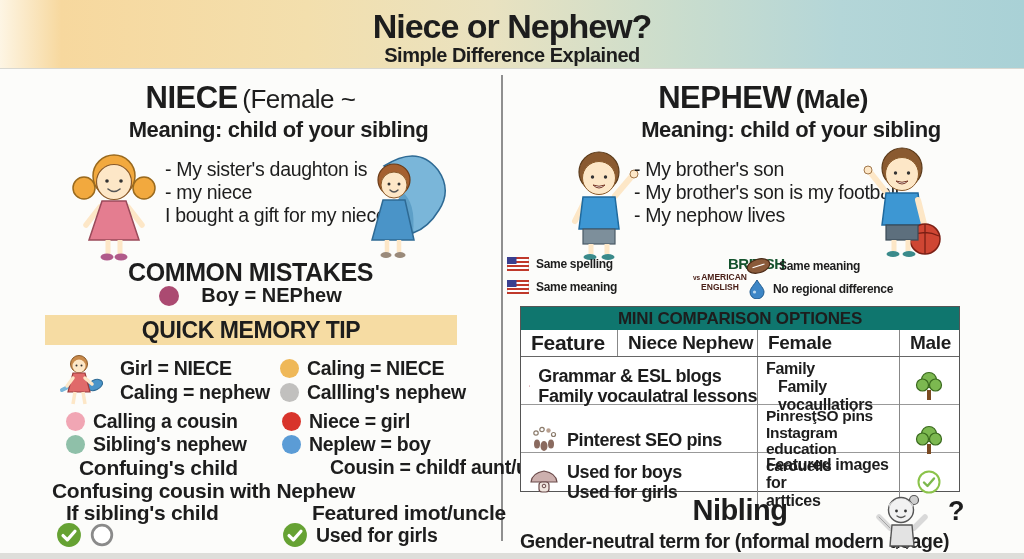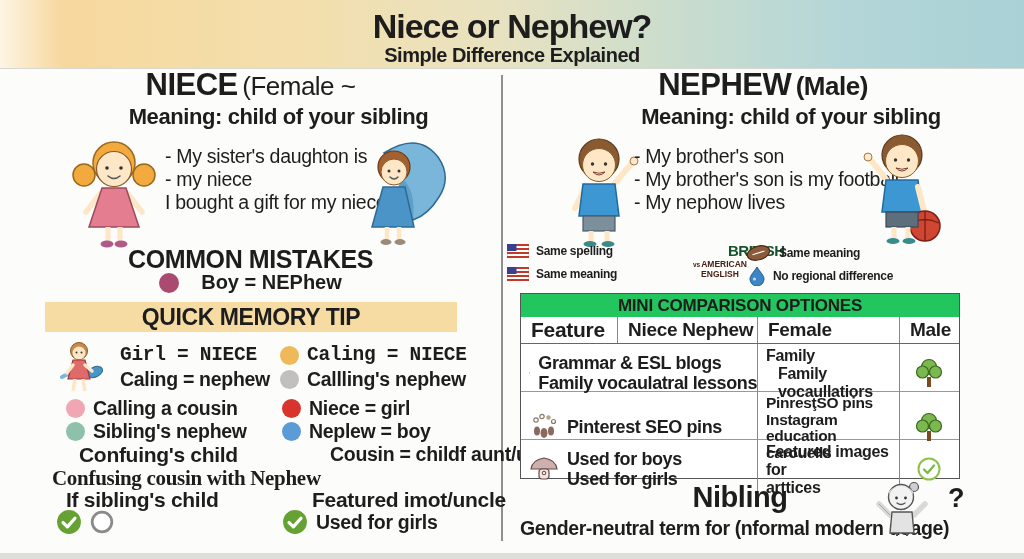--- a/index.html
+++ b/index.html
@@ -6,21 +6,21 @@
   body { font-family:"Liberation Sans", sans-serif; background:#666; }
   #page { position:relative; width:1024px; height:559px; background:#fcfcfa; color:#1d1d1d; overflow:hidden; margin:0 auto; }
 
   
   #header { position:absolute; top:0; left:0; width:1024px; height:69px; text-align:center;
     background:linear-gradient(90deg,#fdf5e4 0%,#f7d89e 6%,#f3dfad 30%,#e9e2c0 48%,#caddcd 66%,#b4d6d8 82%,#a9d1d6 100%);
     border-bottom:1px solid #d8d8d2; }
   .title { font-size:34px; font-weight:700; letter-spacing:-1px; padding-top:7px; }
   .subtitle { font-size:20px; font-weight:700; letter-spacing:-0.5px; margin-top:-2px; }
 
-  .col { position:absolute; top:51px; height:490px; }
+  .col { position:absolute; top:64px; height:490px; }
   #left-col { left:0; width:501px; }
   #right-col { left:502px; width:522px; }
   #divider { position:absolute; left:501px; top:75px; height:466px; width:1.5px; background:#8f8f8f; }
   #bottom-strip { position:absolute; left:0; bottom:0; width:1024px; height:6px; background:#dededa; }
 
   .abs { position:absolute; }
   .col-heading { width:100%; text-align:center; white-space:nowrap; }
   .big { font-size:31px; font-weight:800; letter-spacing:-0.5px; }
   .suffix { font-size:26px; font-weight:500; letter-spacing:-0.5px; }
   .suffix-b { font-size:26px; font-weight:700; letter-spacing:-0.5px; }
@@ -138,21 +138,21 @@
         <circle cx="23.5" cy="11.5" r="1" fill="#333"></circle>
       <ellipse cx="37" cy="31" rx="8" ry="5" fill="#4a94c8" stroke="#2e6a94" stroke-width="1" transform="rotate(-25 37 31)"></ellipse>
       <line x1="10" y1="33" x2="4" y2="36" stroke="#7ab6d9" stroke-width="4" stroke-linecap="round"></line>
       <path d="M15 19 L27 19 L32 38 L10 38 Z" fill="#e06a6a" stroke="#9a3a3a" stroke-width="1.2"></path>
       <line x1="27" y1="24" x2="34" y2="30" stroke="#fde7c7" stroke-width="3.5" stroke-linecap="round"></line>
       <line x1="15" y1="24" x2="9" y2="32" stroke="#fde7c7" stroke-width="3.5" stroke-linecap="round"></line>
       <line x1="17" y1="38" x2="15" y2="50" stroke="#fde7c7" stroke-width="3.5"></line>
       <line x1="25" y1="38" x2="27" y2="50" stroke="#fde7c7" stroke-width="3.5"></line>
     </svg>
 
-    <div class="mrow" style="top:293px;font-family:Liberation Mono, monospace;">
+    <div class="mrow" style="top:293px;">
       <span class="mitem" style="left:120px;">
           <span class="mtext">Girl = NIECE</span>
         </span>
       <span class="mitem" style="left:280px;">
         <span class="dot" style="background-color: rgb(239, 184, 88);"></span>
         <span class="mtext">Caling = NIECE</span>
       </span>
     </div>
     <div class="mrow" style="top:317px;">
       <span class="mitem" style="left:120px;">
@@ -185,21 +185,21 @@
     </div>
     <div class="mrow" style="top:392px;margin-left:27px;">
       <span class="mitem" style="left:52px;">
           <span class="mtext mbold" style="font-size:21px;">Confuing's child</span>
         </span>
       <span class="mitem" style="left:303px;">
           <span class="mtext">Cousin = childf aunt/uncle</span>
         </span>
     </div>
     <div class="mrow" style="top:415px;">
-      <span class="mitem" style="left:52px;font-family:Liberation Serif, serif;">
+      <span class="mitem" style="left:52px;">
           <span class="mtext mbold" style="font-size:21px;">Confusing cousin with Nephew</span>
         </span>
     </div>
     <div class="mrow" style="top:437px;">
       <span class="mitem" style="left:66px;">
           <span class="mtext mbold" style="font-size:21px;">If sibling's child</span>
         </span>
       <span class="mitem" style="left:312px;">
           <span class="mtext mbold" style="font-size:21px;">Featured imot/uncle</span>
         </span>
@@ -311,21 +311,21 @@
     </div>
     <div class="flag-item" style="left:246px; top:215px;">
       <svg width="18" height="20" viewBox="0 0 18 20">
         <path d="M9 1 C12 6 16 9.5 16 13 A7 7 0 1 1 2 13 C2 9.5 6 6 9 1 Z" fill="#3d86c6" stroke="#1f5a8e" stroke-width="1"></path>
         <circle cx="6.5" cy="13" r="1.6" fill="#bcd9ef"></circle>
       </svg>
       <span class="txt">No regional difference</span>
     </div>
 
     <div id="table" class="abs">
-      <div id="table-banner" style="background-color: #22c55e;">MINI COMPARISON OPTIONES</div>
+      <div id="table-banner" style="background-color: #0f766e;">MINI COMPARISON OPTIONES</div>
       <div id="table-head">
         <div class="th">Feature</div>
         <div class="th">Niece Nephew</div>
         <div class="th">Female</div>
         <div class="th">Male</div>
       </div>
 
       <div class="tbody-row r1">
         <div class="td-feat">
           <svg width="30" height="28" viewBox="0 0 30 28">

